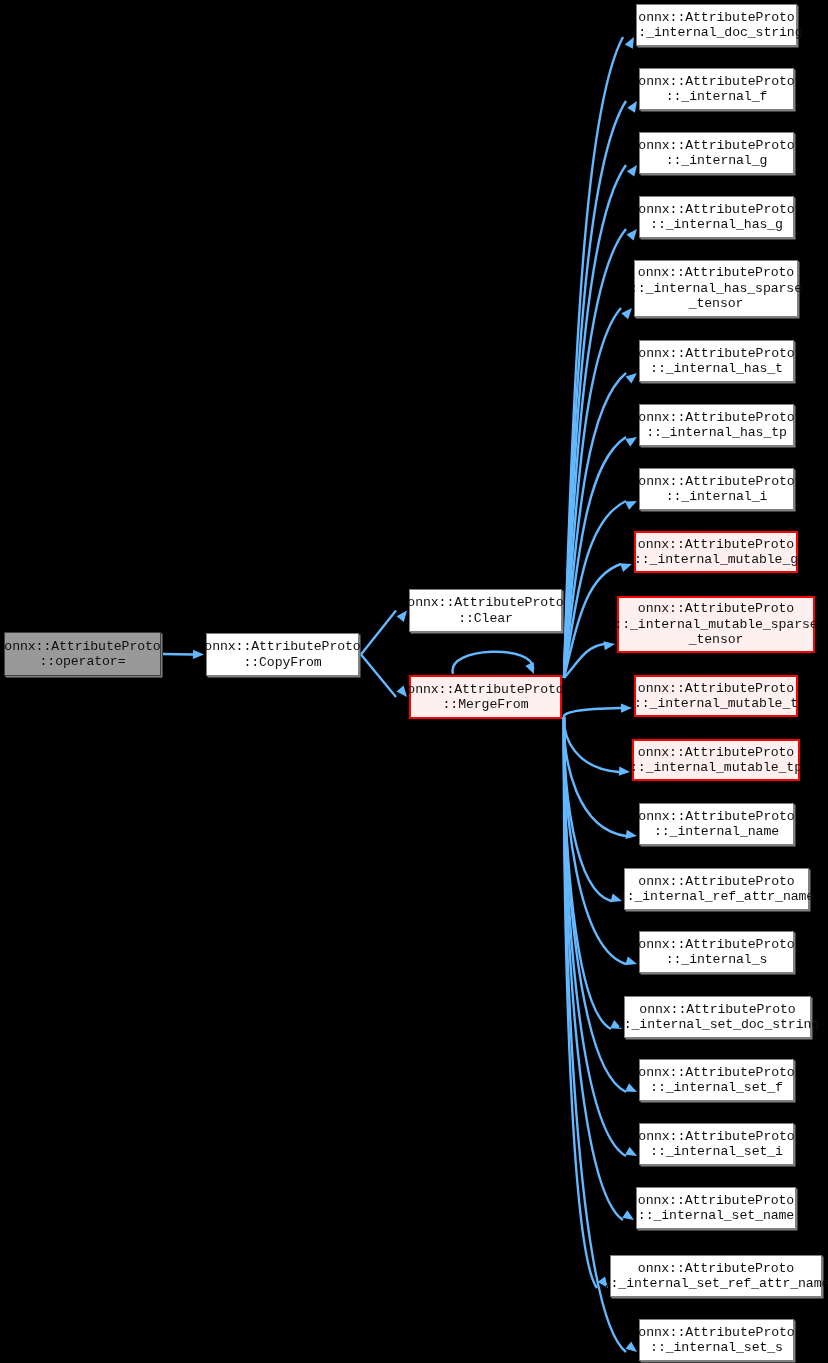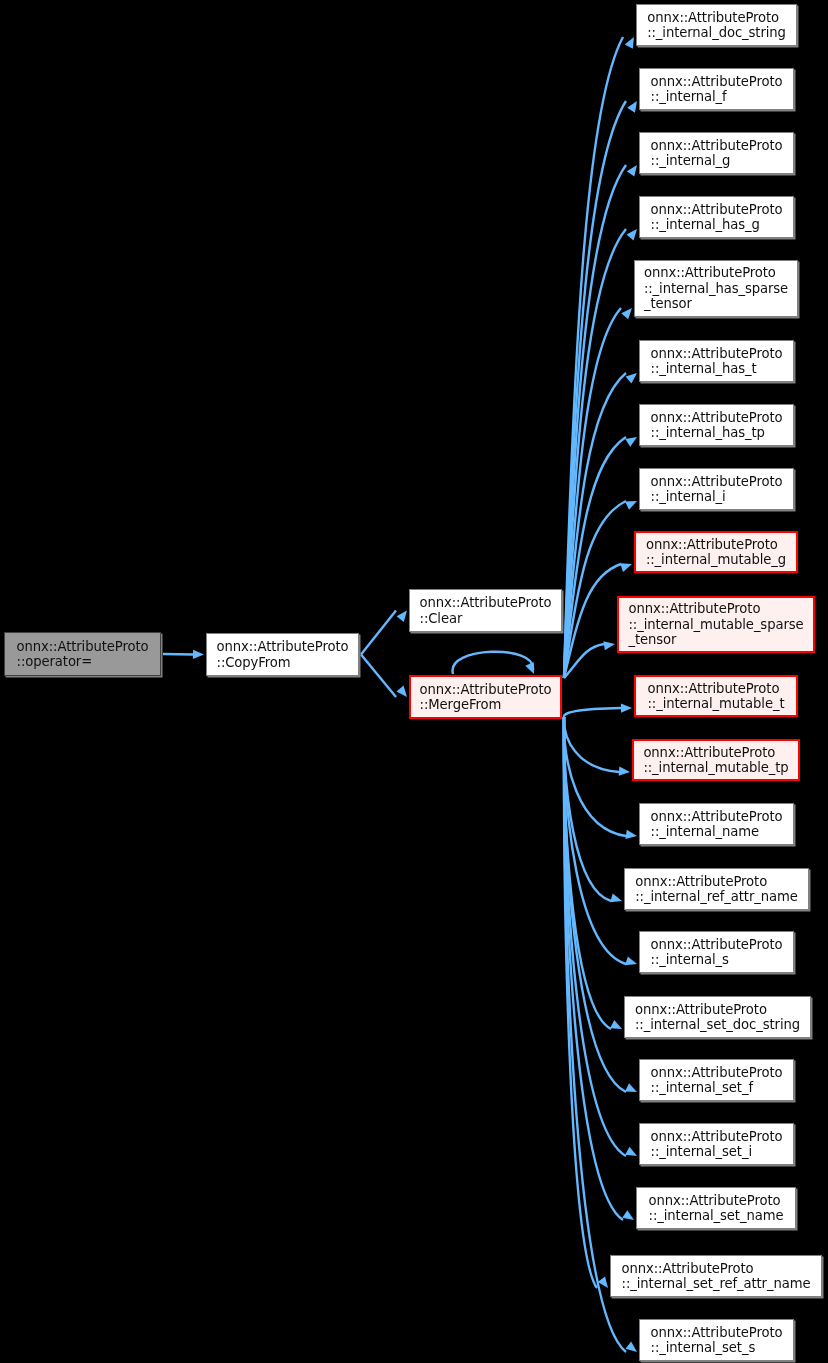--- a/index.html
+++ b/index.html
@@ -22,29 +22,30 @@
     width: 828px;
     height: 1363px;
     pointer-events: none;
   }
   .node {
     position: absolute;
     box-sizing: border-box;
     display: flex;
     align-items: center;
     justify-content: center;
-    text-align: left;
+    text-align: center;
     font-size: 13.2px;
     line-height: 15.4px;
     color: #101010;
     letter-spacing: -0.1px;
     white-space: pre-line;
     border: 1px solid #808080;
     background: #ffffff;
     box-shadow: 1.5px 1.5px 0 0 #808080;
+    font-family: Liberation Mono, monospace;
   }
   .node.highlight {
     border: 2px solid #ff0000;
     background: #fff0f0;
     box-shadow: none;
   }
   .node.current {
     background: #999999;
     border: 1px solid #404040;
     box-shadow: 1.5px 1.5px 0 0 #808080;

